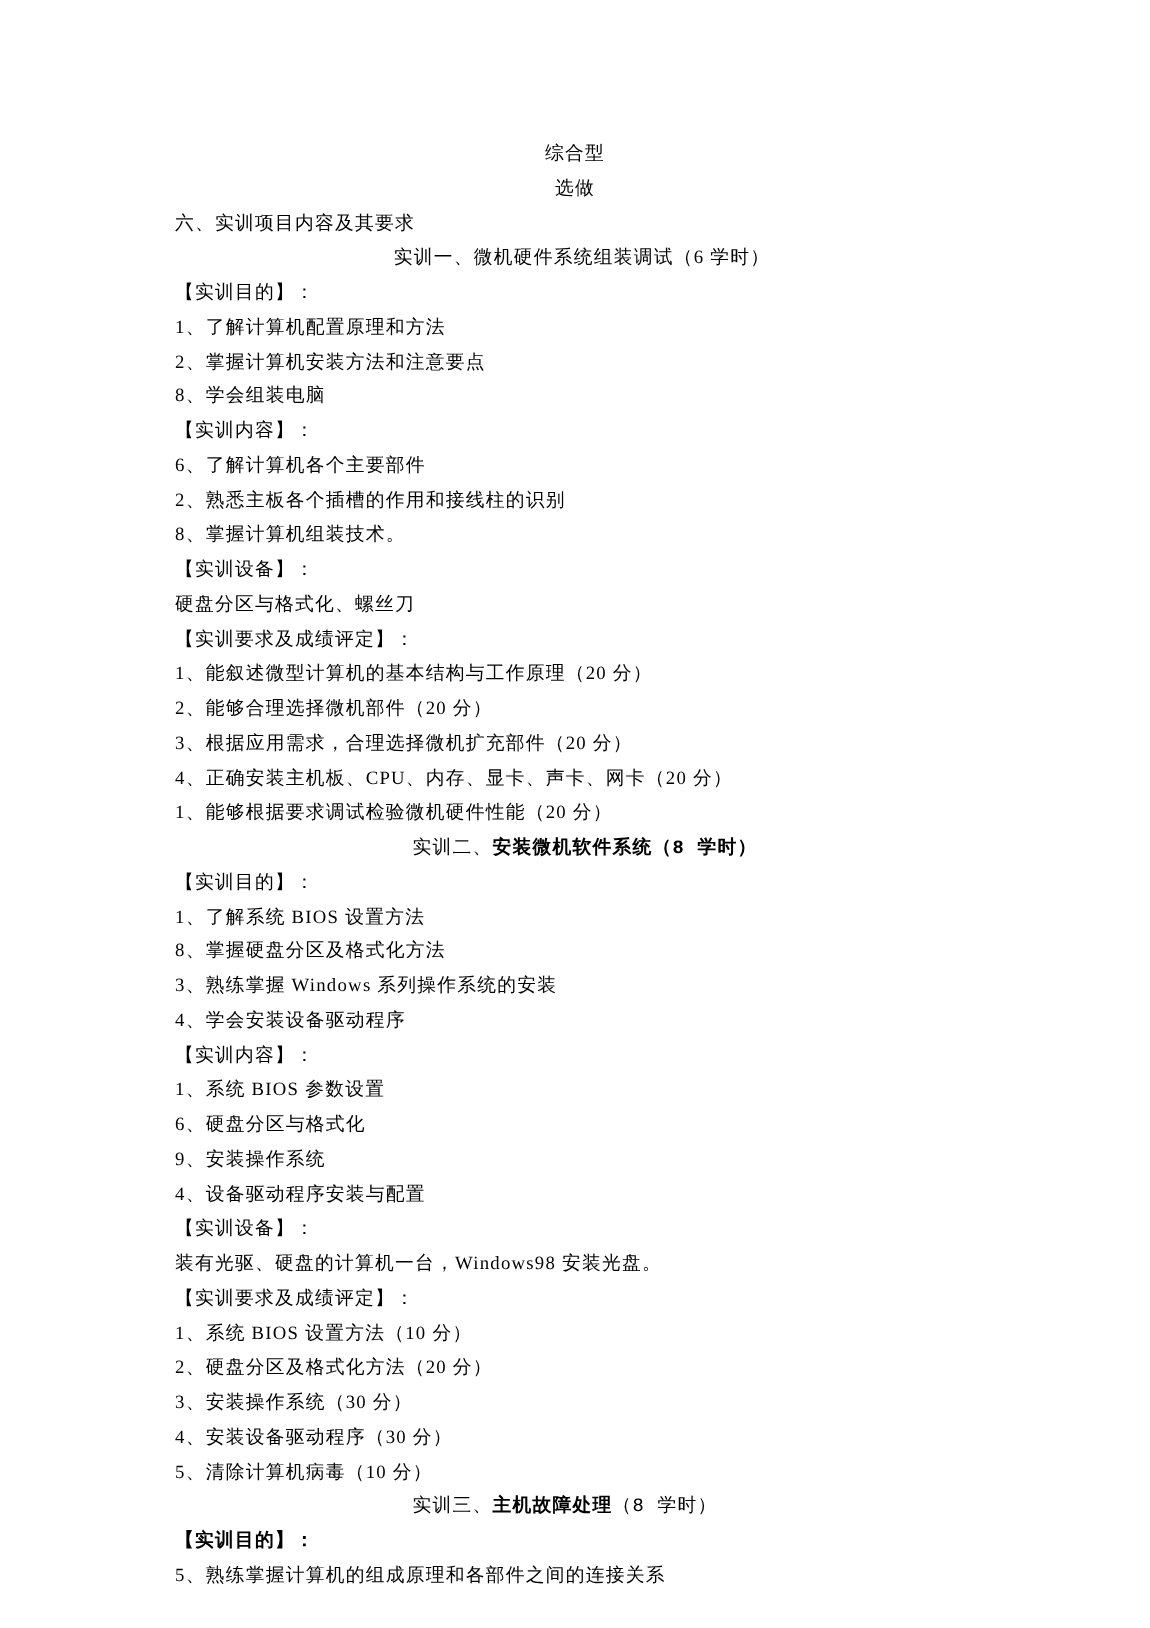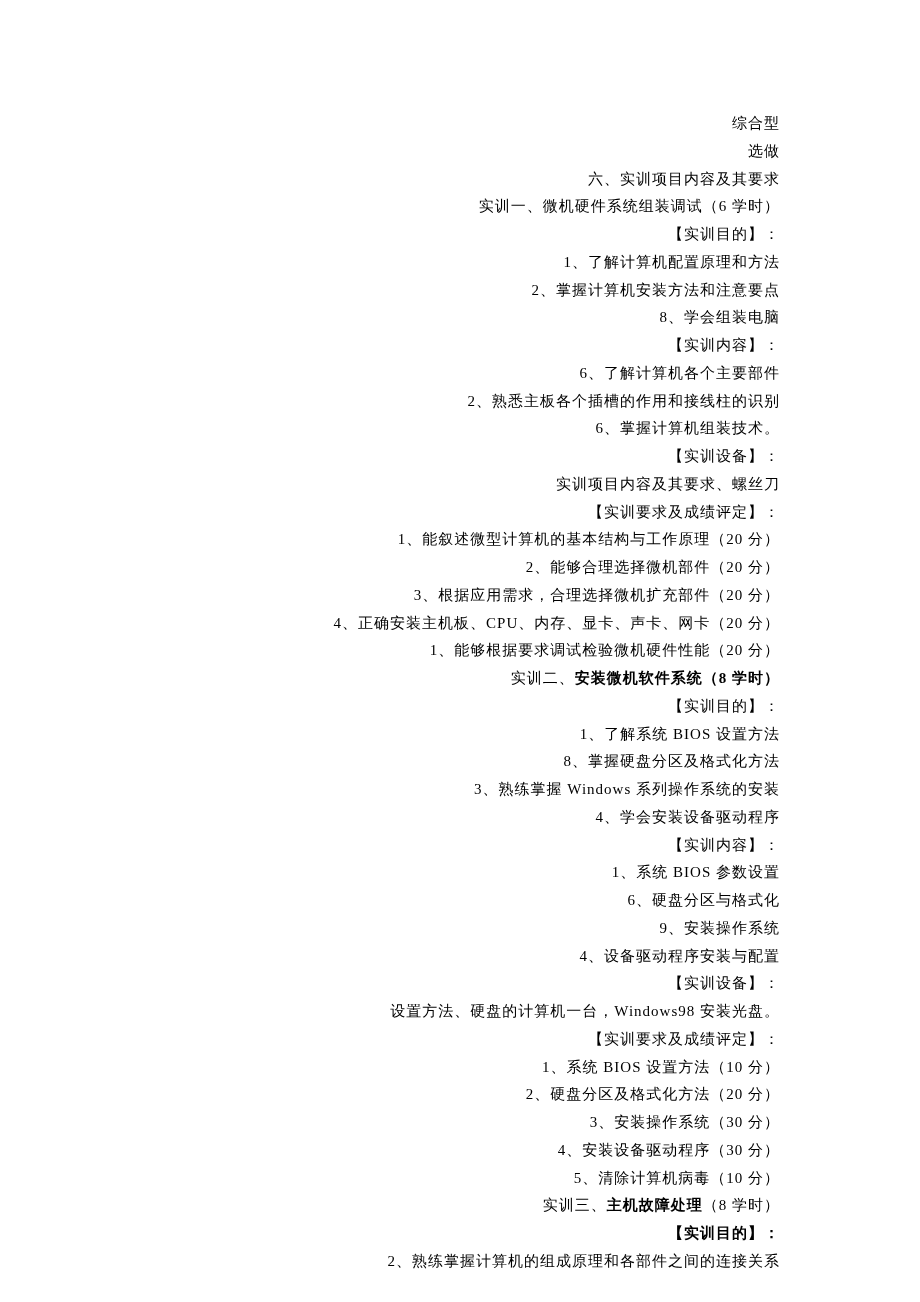--- a/index.html
+++ b/index.html
@@ -12,28 +12,28 @@
       padding: 110px 140px 60px 140px;
       width: 920px;
       box-sizing: border-box;
       letter-spacing: 1px;
     }
     .center {
       text-align: center;
     }
     .line {
       display: block;
-      text-align: right;
     }
     .indent-heading {
       padding-left: 175px;
       font-family: Liberation Serif, serif;
     }
     .indent-heading2 {
       padding-left: 190px;
+      font-family: Liberation Mono, monospace;
     }
     .bold {
       font-weight: bold;
     }
   </style>
 </head>
 <body>
 
 <div class="center line">综合型</div>
 <div class="center line">选做</div>
@@ -45,24 +45,24 @@
 </div>
 
 <div class="line">【实训目的】：</div>
 <div class="line">1、了解计算机配置原理和方法</div>
 <div class="line">2、掌握计算机安装方法和注意要点</div>
 <div class="line">8、学会组装电脑</div>
 
 <div class="line">【实训内容】：</div>
 <div class="line">6、了解计算机各个主要部件</div>
 <div class="line">2、熟悉主板各个插槽的作用和接线柱的识别</div>
-<div class="line">6、掌握计算机组装技术。</div>
+<div class="line">8、掌握计算机组装技术。</div>
 
 <div class="line">【实训设备】：</div>
-<div class="line">实训项目内容及其要求、螺丝刀</div>
+<div class="line">硬盘分区与格式化、螺丝刀</div>
 
 <div class="line">【实训要求及成绩评定】：</div>
 <div class="line">1、能叙述微型计算机的基本结构与工作原理（20 分）</div>
 <div class="line">2、能够合理选择微机部件（20 分）</div>
 <div class="line">3、根据应用需求，合理选择微机扩充部件（20 分）</div>
 <div class="line">4、正确安装主机板、CPU、内存、显卡、声卡、网卡（20 分）</div>
 <div class="line">1、能够根据要求调试检验微机硬件性能（20 分）</div>
 
 <div class="line indent-heading2">
   <span>实训二、</span><span class="bold">安装微机软件系统（8 学时）</span>
@@ -74,27 +74,27 @@
 <div class="line">3、熟练掌握 Windows 系列操作系统的安装</div>
 <div class="line">4、学会安装设备驱动程序</div>
 
 <div class="line">【实训内容】：</div>
 <div class="line">1、系统 BIOS 参数设置</div>
 <div class="line">6、硬盘分区与格式化</div>
 <div class="line">9、安装操作系统</div>
 <div class="line">4、设备驱动程序安装与配置</div>
 
 <div class="line">【实训设备】：</div>
-<div class="line">设置方法、硬盘的计算机一台，Windows98 安装光盘。</div>
+<div class="line">装有光驱、硬盘的计算机一台，Windows98 安装光盘。</div>
 
 <div class="line">【实训要求及成绩评定】：</div>
 <div class="line">1、系统 BIOS 设置方法（10 分）</div>
 <div class="line">2、硬盘分区及格式化方法（20 分）</div>
 <div class="line">3、安装操作系统（30 分）</div>
 <div class="line">4、安装设备驱动程序（30 分）</div>
 <div class="line">5、清除计算机病毒（10 分）</div>
 
 <div class="line indent-heading2">
   <span>实训三、</span><span class="bold">主机故障处理</span><span>（8 学时）</span>
 </div>
 
 <div class="line bold">【实训目的】：</div>
-<div class="line">2、熟练掌握计算机的组成原理和各部件之间的连接关系</div>
+<div class="line">5、熟练掌握计算机的组成原理和各部件之间的连接关系</div>
 
 </body></html>

